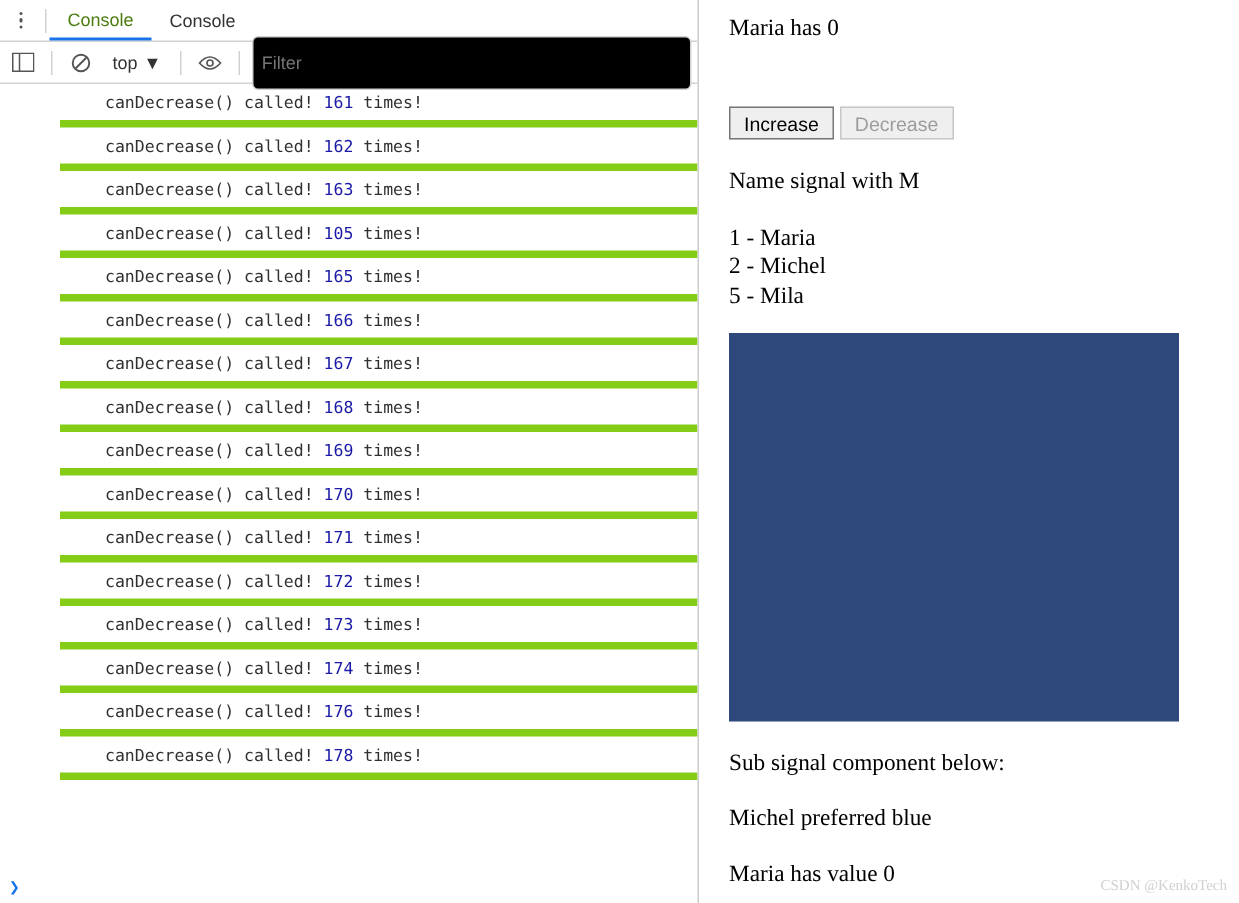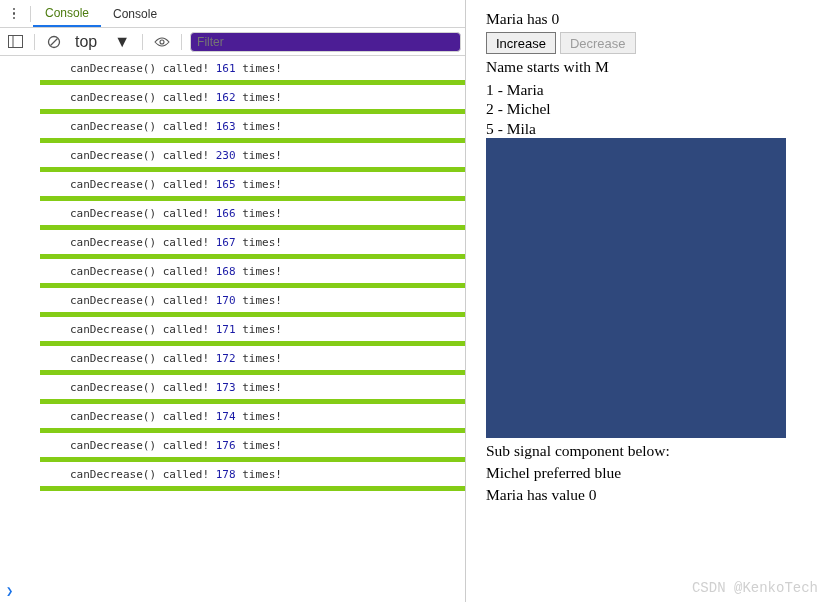--- a/index.html
+++ b/index.html
@@ -67,32 +67,32 @@
     display:flex;align-items:center;justify-content:center;
     color:#555;
     cursor:pointer;
     border-radius:3px;
   }
   .sep {
     width:1px;height:16px;background:#d2d2d2;
     margin:0 2px;
   }
   .context-selector {
-    display:flex;align-items:center;gap:17px;
-    font-size:16px;color:#333;padding:0 4px;cursor:pointer;
+    display:flex;align-items:center;gap:4px;
+    font-size:12px;color:#333;padding:0 4px;cursor:pointer;
   }
   .filter-input {
     flex:1;
     border:1px solid #d2d2d2;
     border-radius:4px;
-    height:20px;
+    height:36px;
     padding:0 6px;
     font-size:12px;
     color:#888;
-    background:#4c1d95;
+    background:#000000;
   }
   .log-area {
     flex:1;
     overflow:hidden;
     font-family: Menlo, Consolas, monospace;
     font-size:11px;
   }
   .log-entry {
     border-bottom:5px solid #84cc16;
     padding:5.5px 0 5.5px 30px;
@@ -109,48 +109,49 @@
     font-size:12px;
   }
   .app-pane {
     flex:1;
     padding:10px 14px 10px 20px;
     font-family: "Times New Roman", serif;
     font-size:15.5px;
     color:#000;
     display:flex;
     flex-direction:column;
-    gap:4px;
+    gap:19px;
   }
   .btn-row { display:flex; gap:4px; }
   .app-btn {
     border:1px solid #767676;
     background:#efefef;
     padding:2.5px 9px;
     font-size:13px;
     font-family: Arial, sans-serif;
     cursor:pointer;
+    margin-top:24px;
   }
   .app-btn.dis {
     color:#9c9c9c;
     border-color:#c7c7c7;
     cursor:default;
   }
   .name-list p { line-height:1.25; }
   .big-box {
     width:300px;height:300px;background:#2f487c;
     margin-top:-4px;
   }
   .watermark {
     position:absolute;
     right:8px;
     bottom:6px;
     color:#d0d0d0;
-    font-size:14px;
-    font-family:Liberation Mono, monospace;
+    font-size:10px;
+    font-family:Liberation Serif, serif;
     pointer-events:none;
     text-align:center;
   }
 </style>
 </head>
 <body>
 
 <div class="devtools">
   <div class="tabs-row">
     <div class="menu-dots">
@@ -187,43 +188,44 @@
           <circle cx="8" cy="6" r="2" fill="none" stroke="#555" stroke-width="1.1"></circle>
         </svg>
     </div>
     <div class="sep"></div>
     <input class="filter-input" placeholder="Filter" style="">
   </div>
   <div class="log-area" id="log-area">
       <div class="log-entry"><span class="log-str">canDecrease()</span><span class="log-str"> called! </span><span class="log-num">161</span><span class="log-str"> times!</span></div>
       <div class="log-entry"><span class="log-str">canDecrease()</span><span class="log-str"> called! </span><span class="log-num">162</span><span class="log-str"> times!</span></div>
       <div class="log-entry"><span class="log-str">canDecrease()</span><span class="log-str"> called! </span><span class="log-num">163</span><span class="log-str"> times!</span></div>
-      <div class="log-entry"><span class="log-str">canDecrease()</span><span class="log-str"> called! </span><span class="log-num">230</span><span class="log-str"> times!</span></div>
+      <div class="log-entry"><span class="log-str">canDecrease()</span><span class="log-str"> called! </span><span class="log-num">105</span><span class="log-str"> times!</span></div>
       <div class="log-entry"><span class="log-str">canDecrease()</span><span class="log-str"> called! </span><span class="log-num">165</span><span class="log-str"> times!</span></div>
       <div class="log-entry"><span class="log-str">canDecrease()</span><span class="log-str"> called! </span><span class="log-num">166</span><span class="log-str"> times!</span></div>
       <div class="log-entry"><span class="log-str">canDecrease()</span><span class="log-str"> called! </span><span class="log-num">167</span><span class="log-str"> times!</span></div>
       <div class="log-entry"><span class="log-str">canDecrease()</span><span class="log-str"> called! </span><span class="log-num">168</span><span class="log-str"> times!</span></div>
+      <div class="log-entry"><span class="log-str">canDecrease()</span><span class="log-str"> called! </span><span class="log-num">169</span><span class="log-str"> times!</span></div>
       <div class="log-entry"><span class="log-str">canDecrease()</span><span class="log-str"> called! </span><span class="log-num">170</span><span class="log-str"> times!</span></div>
       <div class="log-entry"><span class="log-str">canDecrease()</span><span class="log-str"> called! </span><span class="log-num">171</span><span class="log-str"> times!</span></div>
       <div class="log-entry"><span class="log-str">canDecrease()</span><span class="log-str"> called! </span><span class="log-num">172</span><span class="log-str"> times!</span></div>
       <div class="log-entry"><span class="log-str">canDecrease()</span><span class="log-str"> called! </span><span class="log-num">173</span><span class="log-str"> times!</span></div>
       <div class="log-entry"><span class="log-str">canDecrease()</span><span class="log-str"> called! </span><span class="log-num">174</span><span class="log-str"> times!</span></div>
       <div class="log-entry"><span class="log-str">canDecrease()</span><span class="log-str"> called! </span><span class="log-num">176</span><span class="log-str"> times!</span></div>
       <div class="log-entry"><span class="log-str">canDecrease()</span><span class="log-str"> called! </span><span class="log-num">178</span><span class="log-str"> times!</span></div>
     </div>
   <div class="prompt-line">❯</div>
 </div>
 
 <div class="app-pane">
   <p>Maria has 0</p>
   <div class="btn-row">
     <button class="app-btn">Increase</button>
     <button class="app-btn dis" disabled="">Decrease</button>
   </div>
-  <p>Name starts with M</p>
+  <p>Name signal with M</p>
   <div class="name-list" id="names-list">
       <p>1 - Maria</p>
       <p>2 - Michel</p>
       <p>5 - Mila</p>
     </div>
   <div class="big-box"></div>
   <p>Sub signal component below:</p>
   <p>Michel preferred blue</p>
   <p>Maria has value 0</p>
 </div>

